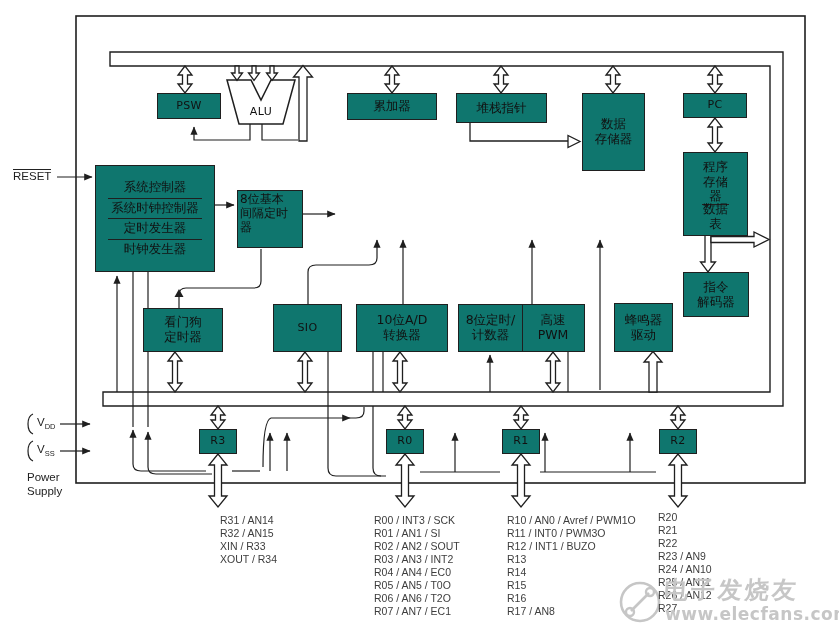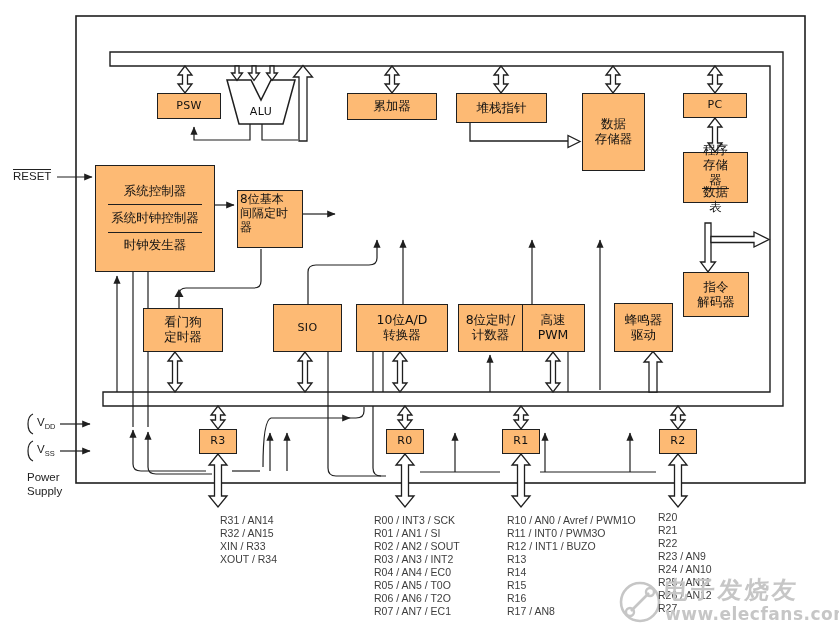--- a/index.html
+++ b/index.html
@@ -1,19 +1,19 @@
 <!DOCTYPE html>
 <html><head>
 <meta charset="utf-8">
 <style>
   html,body{margin:0;padding:0;background:#fff;}
   #stage{position:relative;width:839px;height:631px;background:#fff;overflow:hidden;
          font-family:"DejaVu Sans","Liberation Sans",sans-serif;color:#111;}
   #wires{position:absolute;left:0;top:0;z-index:1;}
-  .box{position:absolute;z-index:2;box-sizing:border-box;border:1.5px solid #1f1f1f;background:#fdba74;
+  .box{position:absolute;z-index:2;box-sizing:border-box;border:1.5px solid #1f1f1f;background:#0f766e;
        display:flex;flex-direction:column;align-items:center;justify-content:center;
        text-align:center;font-size:12.5px;line-height:1.18;color:#111;}
   .box span{display:block;}
   .latin{font-size:11px;letter-spacing:.4px;}
   .nofill{border:none;background:transparent;}
   .stackrow{flex:1;width:100%;display:flex;align-items:center;justify-content:center;}
   .stackrow + .stackrow{border-top:1.5px solid #1f1f1f;}
   .leftalign{align-items:flex-start;text-align:left;padding-left:2px;justify-content:flex-start;padding-top:1px;}
   .pmtop{flex:1;width:100%;display:flex;flex-direction:column;align-items:center;justify-content:center;}
   .pmbottom{height:23px;width:100%;border-top:1.5px solid #1f1f1f;display:flex;align-items:center;justify-content:center;}
@@ -165,41 +165,44 @@
 
   <div class="box" style="left:582px;top:93px;width:63px;height:78px;">
     <span>数据</span>
     <span>存储器</span>
   </div>
 
   <div class="box latin" style="left:683px;top:93px;width:64px;height:25px;">
     <span>PC</span>
   </div>
 
-  <div class="box" style="left:683px;top:152px;width:65px;height:51px;padding:18px;">
+  <div class="box" style="left:683px;top:152px;width:65px;height:84px;padding:18px;">
     <div class="pmtop">
       <span>程序</span>
       <span>存储器</span>
     </div>
     <div class="pmbottom">
       <span>数据表</span>
     </div>
   </div>
 
   <div class="box" style="left:683px;top:272px;width:66px;height:45px;">
     <span>指令</span>
     <span>解码器</span>
   </div>
 
   <div class="box" style="left:95px;top:165px;width:120px;height:107px;padding:12px;">
     <div class="stackrow">
       <span>系统控制器</span>
     </div>
     <div class="stackrow">
       <span>系统时钟控制器</span>
+    </div>
+    <div class="stackrow">
+      <span>定时发生器</span>
     </div>
     <div class="stackrow">
       <span>时钟发生器</span>
     </div>
   </div>
 
   <div class="box leftalign" style="left:237px;top:190px;width:66px;height:58px;font-size:12px;">
     <span>8位基本</span>
     <span>间隔定时</span>
     <span>器</span>

